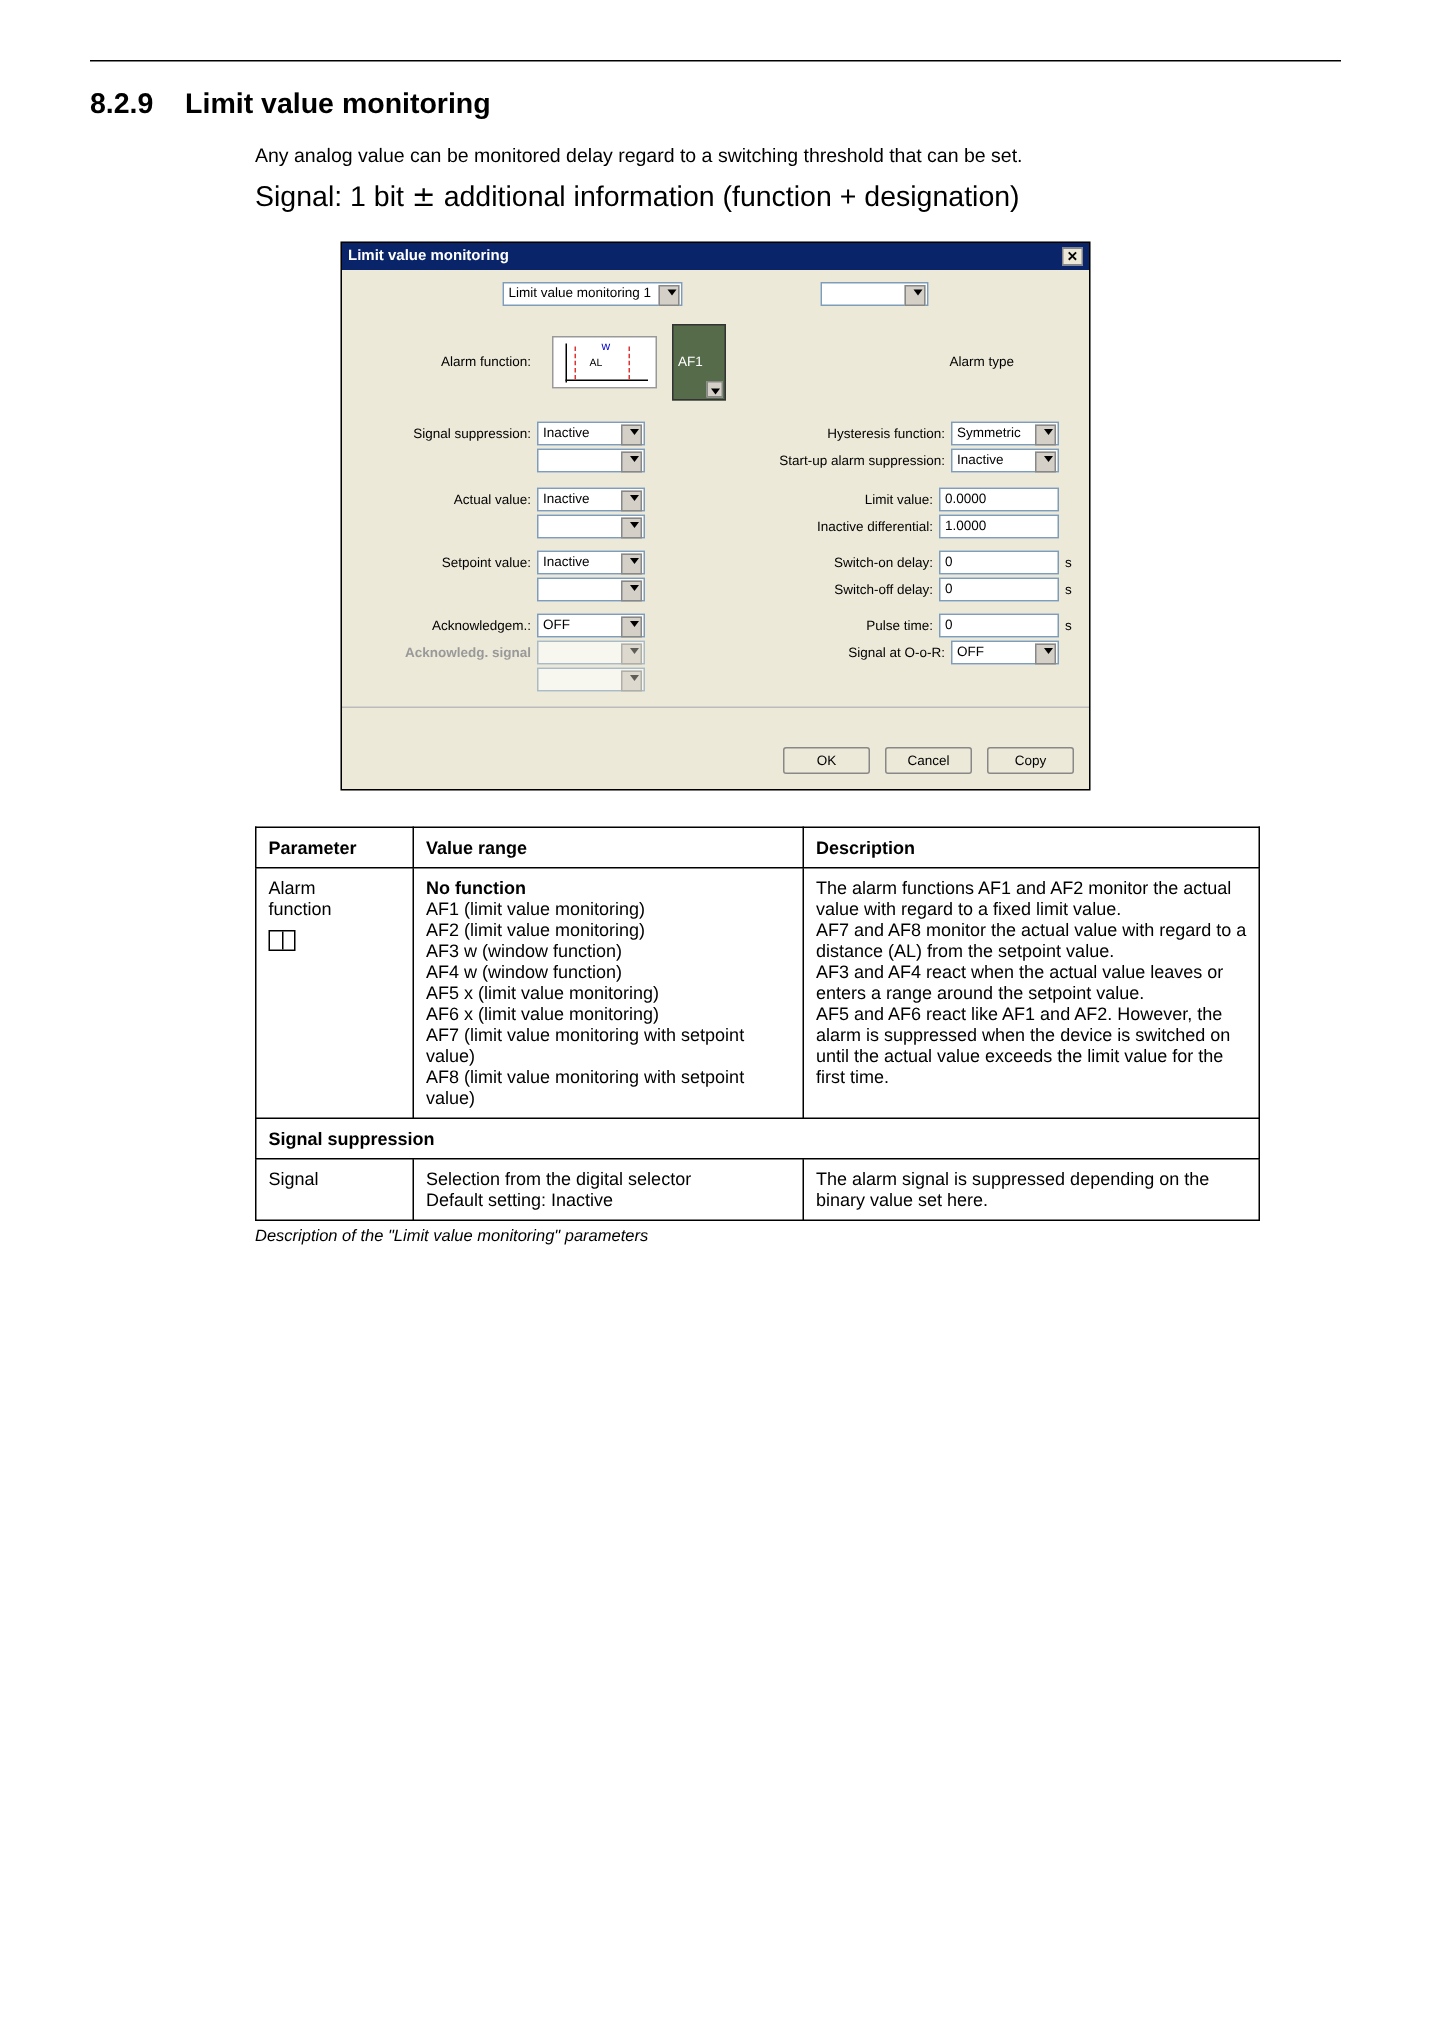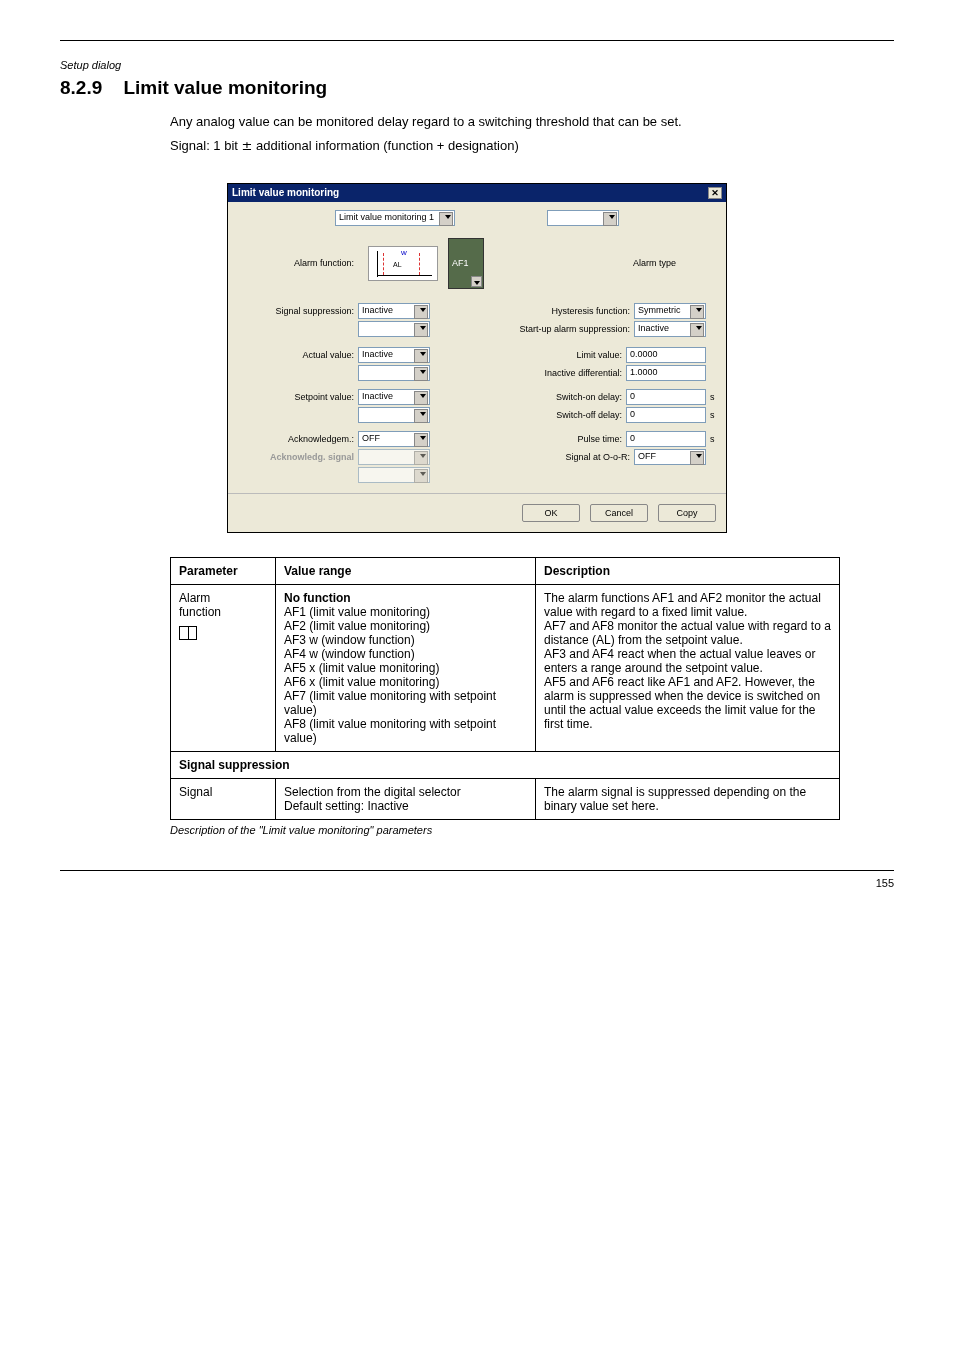--- a/index.html
+++ b/index.html
@@ -29,23 +29,23 @@
     font-weight: bold;
     margin: 0 0 14px 0;
   }
   .intro {
     font-size: 13px;
     line-height: 1.45;
     padding-left: 110px;
     margin-bottom: 6px;
   }
   .intro-sub {
-    font-size: 13px;
+    font-size: 19px;
     padding-left: 110px;
-    margin-bottom: 30px;
+    margin-bottom: 18px;
   }
   .sym { font-family: "DejaVu Sans", Arial, sans-serif; }
 
   
   .dialog {
     width: 500px;
     margin: 0 auto 24px auto;
     border: 1px solid #000;
     background: #ece9d8;
     font-family: Tahoma, Arial, sans-serif;
@@ -184,20 +184,21 @@
   }
   .btn {
     min-width: 58px;
     height: 18px;
     background: #ece9d8;
     border: 1px solid #888;
     font-size: 9px;
     text-align: center;
     line-height: 16px;
     border-radius: 2px;
+    margin-top: 16px;
   }
   .dlg-hr { border: none; border-top: 1px solid #bbb; margin: 2px 0 0 0; }
   .disabled-lbl { color: #999; font-weight: bold; }
 
   
   table.param {
     border-collapse: collapse;
     width: 670px;
     margin-left: 110px;
     font-size: 12px;
@@ -243,21 +244,20 @@
     display: flex;
     justify-content: space-between;
     font-size: 11px;
   }
 </style>
 </head>
 <body>
 
 <div class="page">
   <hr class="thin-rule">
-  <div class="crumb">Setup dialog</div>
 
   <h1 class="section">
     <span>8.2.9</span>
     &nbsp;&nbsp;
     <span>Limit value monitoring</span>
   </h1>
 
   <div class="intro">Any analog value can be monitored delay regard to a switching threshold that can be set.</div>
   <div class="intro-sub">
     <span>Signal: 1 bit </span><span class="sym">±</span><span> additional information (function + designation)</span>
@@ -447,17 +447,13 @@
         <div>Selection from the digital selector</div>
         <div>Default setting: Inactive</div>
       </td>
       <td>The alarm signal is suppressed depending on the binary value set here.</td>
     </tr>
   </tbody>
     </table>
 
   <div style="margin-left:110px; margin-top:4px;" class="cont">Description of the "Limit value monitoring" parameters</div>
 
-  <div class="footer">
-    <span></span>
-    <span>155</span>
-  </div>
 </div>
 
 </body></html>

